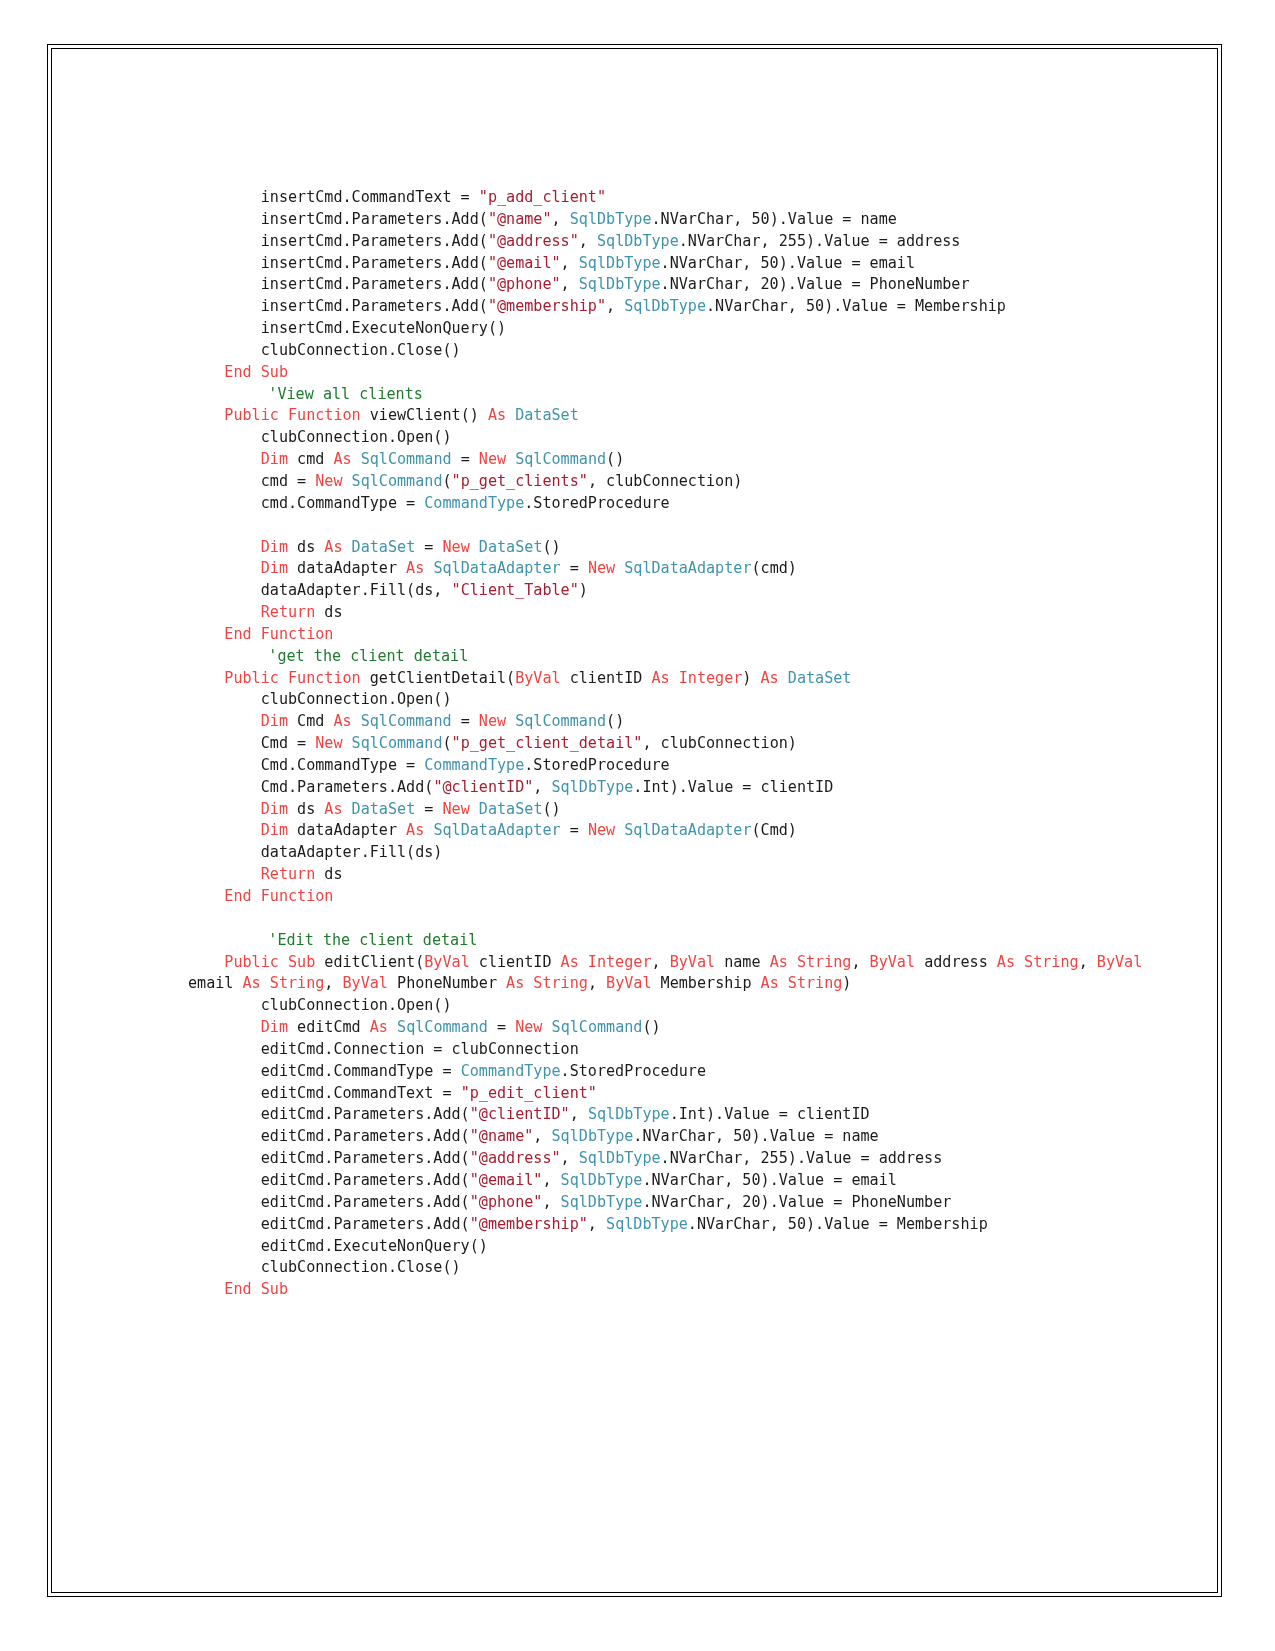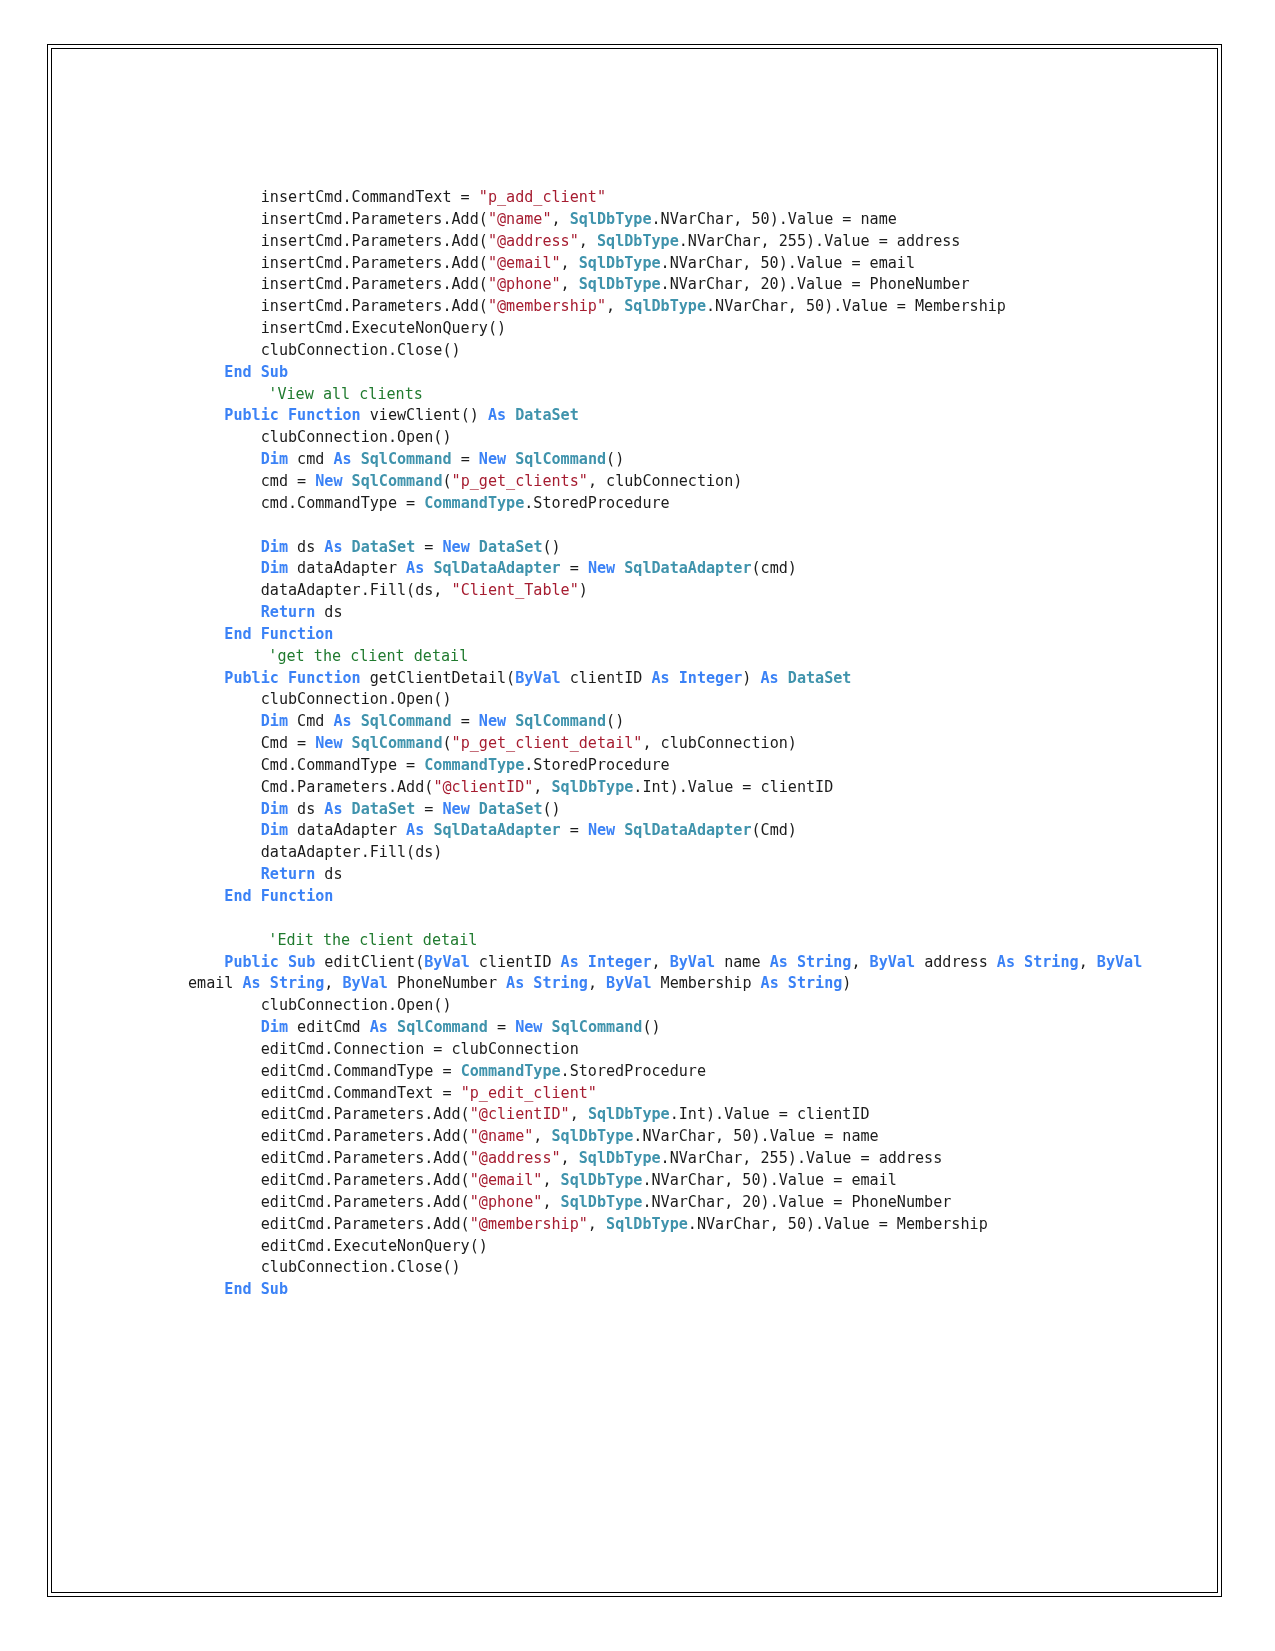--- a/index.html
+++ b/index.html
@@ -53,22 +53,22 @@
   }
   .ln {
     display: block;
     min-height: 21.85px;
   }
   .ln.blank {
     height: 21.85px;
   }
 
   
-  .kw  { color: #3b82f6; font-weight: bold; }              
-  .typ { color: #3f93ac; font-weight: bold; }              
+  .kw  { color: #ef4444; }              
+  .typ { color: #3f93ac; }              
   .str { color: #a61c30; }              
   .cmt { color: #1f7a2e; margin-left: 44px; }              
   .pln { color: #1b1b1b; }              
 </style>
 </head>
 <body>
 
 <div id="page-frame">
   <div id="page-frame-inner"></div>
 

